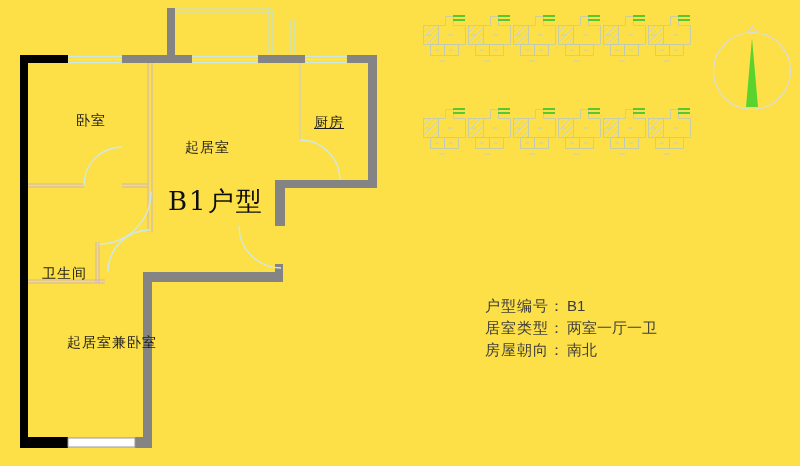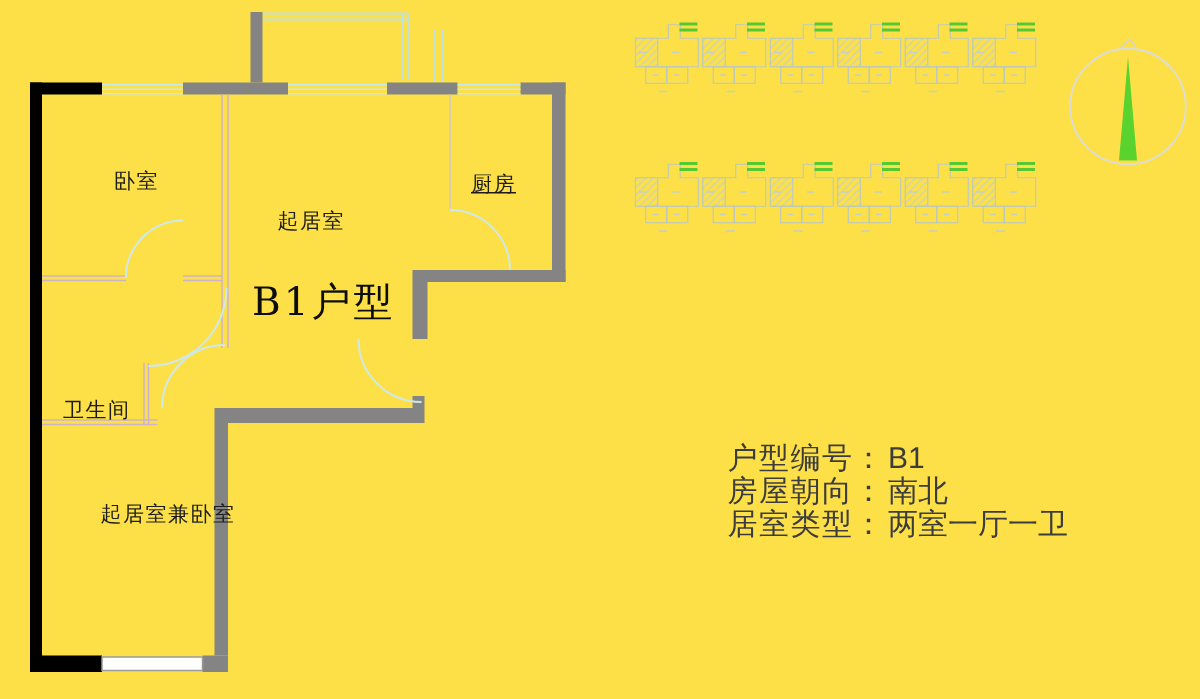--- a/index.html
+++ b/index.html
@@ -9,21 +9,21 @@
   }
   svg{position:absolute;display:block;}
   .room-label{
     position:absolute;font-size:14px;color:#1c1c1c;letter-spacing:1px;white-space:nowrap;
   }
   .plan-title{
     position:absolute;left:168px;top:184px;font-family:"DejaVu Serif", serif;
     font-size:26px;color:#0d0d0d;letter-spacing:2px;white-space:nowrap;
   }
   .info-block{
-    position:absolute;left:485px;top:295px;font-size:20px;color:#3c3c3c;
+    position:absolute;left:485px;top:295px;font-size:15px;color:#3c3c3c;
   }
   .info-row{height:22px;line-height:22px;white-space:nowrap;}
   .info-row .lbl{letter-spacing:1px;}
   .info-row .val{margin-left:2px;}
 </style>
 </head>
 <body>
 
 <div class="screen">
 
@@ -142,20 +142,20 @@
     <path d="M42,8 l6,-6 l4,5" fill="none" stroke="#d4d4d4" stroke-width="1"></path>
     <circle cx="47" cy="47" r="38.5" fill="none" stroke="#dcdcdc" stroke-width="1.2"></circle>
     <polygon points="47,14 53,83 41,83" fill="#5ad32e"></polygon>
   </svg>
 
   <div class="info-block">
     <div class="info-row">
       <span class="lbl">户型编号：</span><span class="val">B1</span>
     </div>
     <div class="info-row">
-      <span class="lbl">房屋朝向：</span><span class="val">南北</span>
+      <span class="lbl">居室类型：</span><span class="val">两室一厅一卫</span>
     </div>
     <div class="info-row">
-      <span class="lbl">居室类型：</span><span class="val">两室一厅一卫</span>
+      <span class="lbl">房屋朝向：</span><span class="val">南北</span>
     </div>
   </div>
 
 </div>
 
 </body></html>

